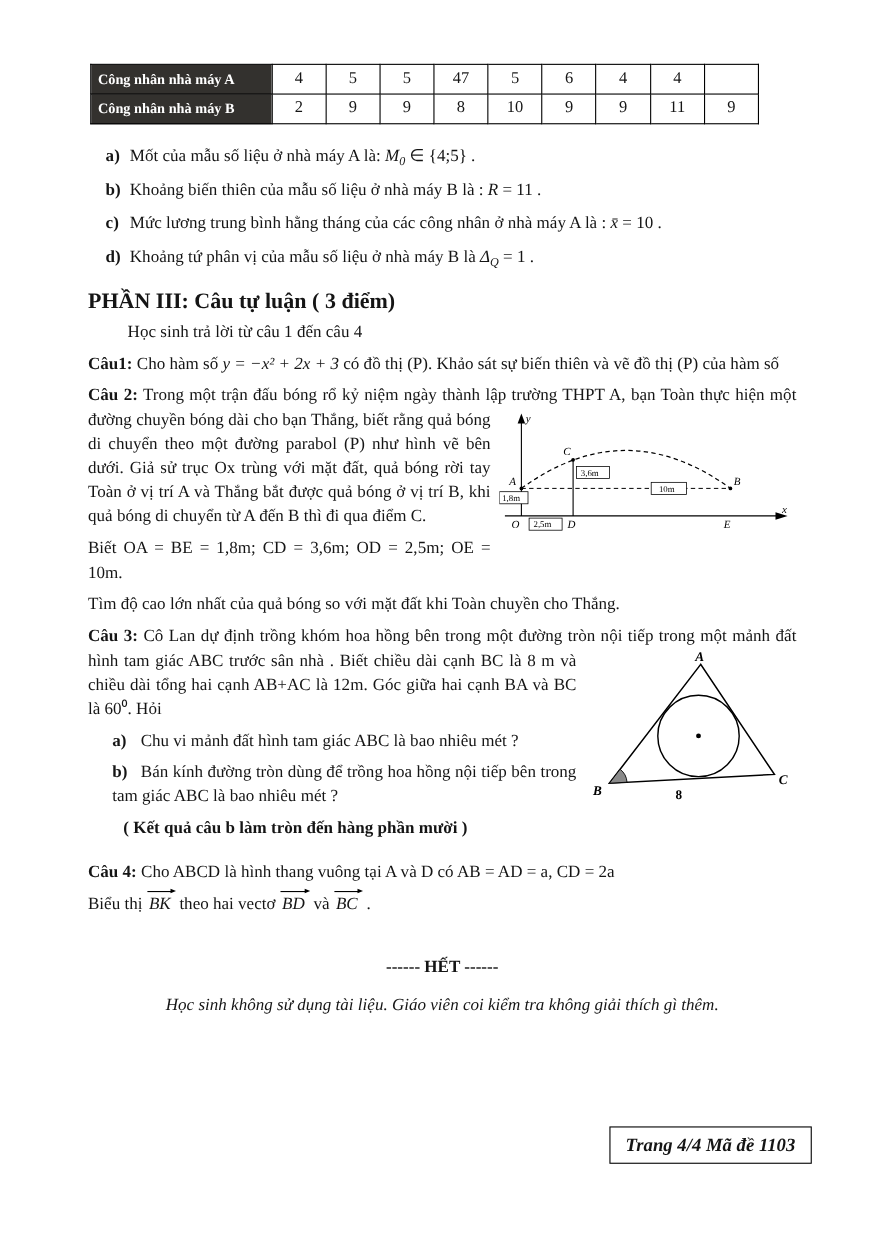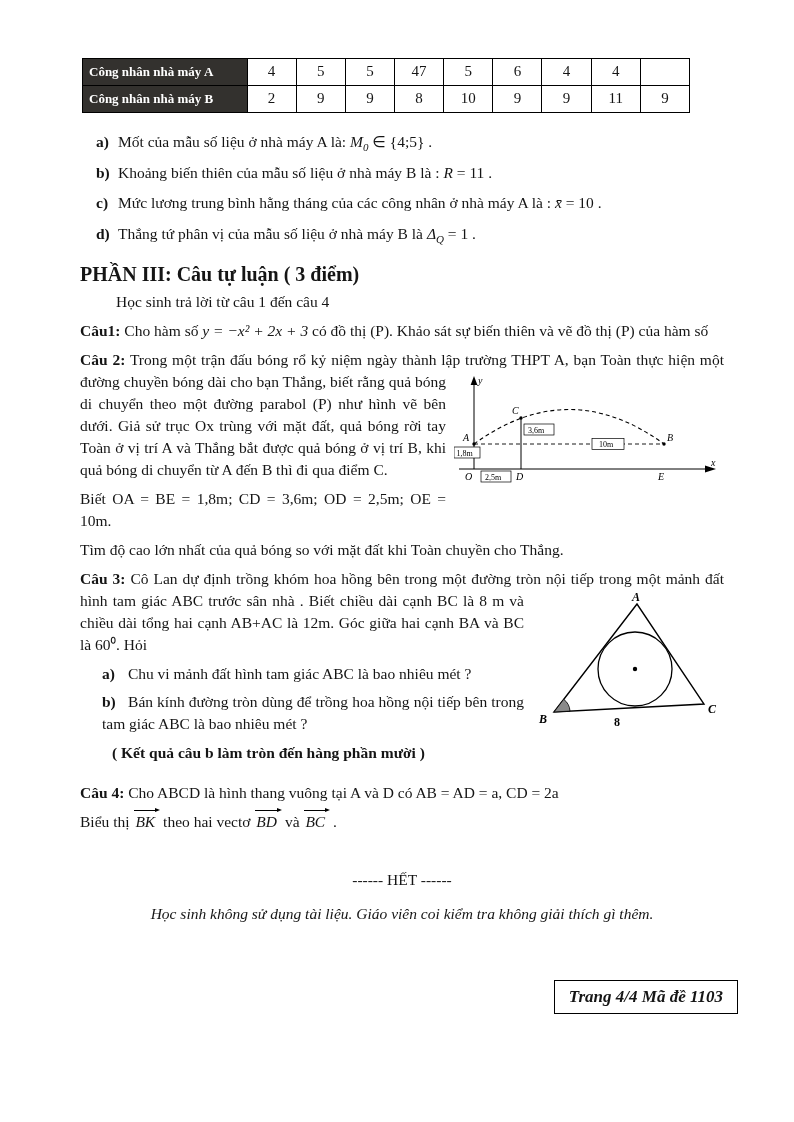--- a/index.html
+++ b/index.html
@@ -36,23 +36,23 @@
   .subitem { margin:6px 0; text-align:justify; }
   .note-bold { font-weight:bold; margin:7px 0 7px 10px; }
   .clear { clear:both; }
   
   .vec { font-style:italic; position:relative; display:inline-block; padding:0 4px 0 2px; }
   .vec::before { content:""; position:absolute; left:1px; right:3px; top:-1px; border-top:1.2px solid #000; }
   .vec::after { content:""; position:absolute; right:-1px; top:-3.5px; width:0; height:0;
     border-left:5px solid #000; border-top:2.5px solid transparent; border-bottom:2.5px solid transparent; }
   .bigbar { font-size:21px; font-weight:400; vertical-align:-3px; }
   
-  .het { text-align:center; font-weight:normal; margin-top:36px; }
+  .het { text-align:center; font-weight:bold; margin-top:36px; }
   .footnote { text-align:center; font-style:italic; margin-top:12px; }
-  .pagebox { position:absolute; top:980px; right:56px; border:1.6px solid #000;
+  .pagebox { position:absolute; top:1024px; right:56px; border:1.6px solid #000;
     padding:4px 14px; font-weight:bold; font-style:italic; font-size:17px; background:#fff; }
 </style>
 </head>
 <body>
 
 <div class="page">
 
   <table class="stat">
     <colgroup>
         <col style="width:164px">
@@ -90,21 +90,21 @@
     <div class="item">
       <span class="lbl">a)</span><span>Mốt của mẫu số liệu ở nhà máy A là: </span><span class="mi">M</span><sub class="mi">0</sub><span> ∈ {4;5} .</span>
     </div>
     <div class="item">
       <span class="lbl">b)</span><span>Khoảng biến thiên của mẫu số liệu ở nhà máy B là : </span><span class="mi">R</span><sub class="mi"></sub><span> = 11 .</span>
     </div>
     <div class="item">
       <span class="lbl">c)</span><span>Mức lương trung bình hằng tháng của các công nhân ở nhà máy A là : </span><span class="mi">x̄</span><sub class="mi"></sub><span> = 10 .</span>
     </div>
     <div class="item">
-      <span class="lbl">d)</span><span>Thắng tứ phân vị của mẫu số liệu ở nhà máy B  là </span><span class="mi">Δ</span><sub class="mi">Q</sub><span> = 1 .</span>
+      <span class="lbl">d)</span><span>Khoảng tứ phân vị của mẫu số liệu ở nhà máy B  là </span><span class="mi">Δ</span><sub class="mi">Q</sub><span> = 1 .</span>
     </div>
   </div>
 
   <div class="part-title">PHẦN III: Câu tự luận ( 3 điểm)</div>
   <div class="part-sub">Học sinh trả lời từ câu 1 đến câu 4</div>
 
   <p class="q">
     <span class="qlabel">Câu1:</span><span> Cho hàm số </span><span class="mi">y = −x² + 2x + 3</span><span> có đồ thị (P). Khảo sát sự biến thiên và vẽ đồ thị (P) của hàm số</span>
   </p>
 

